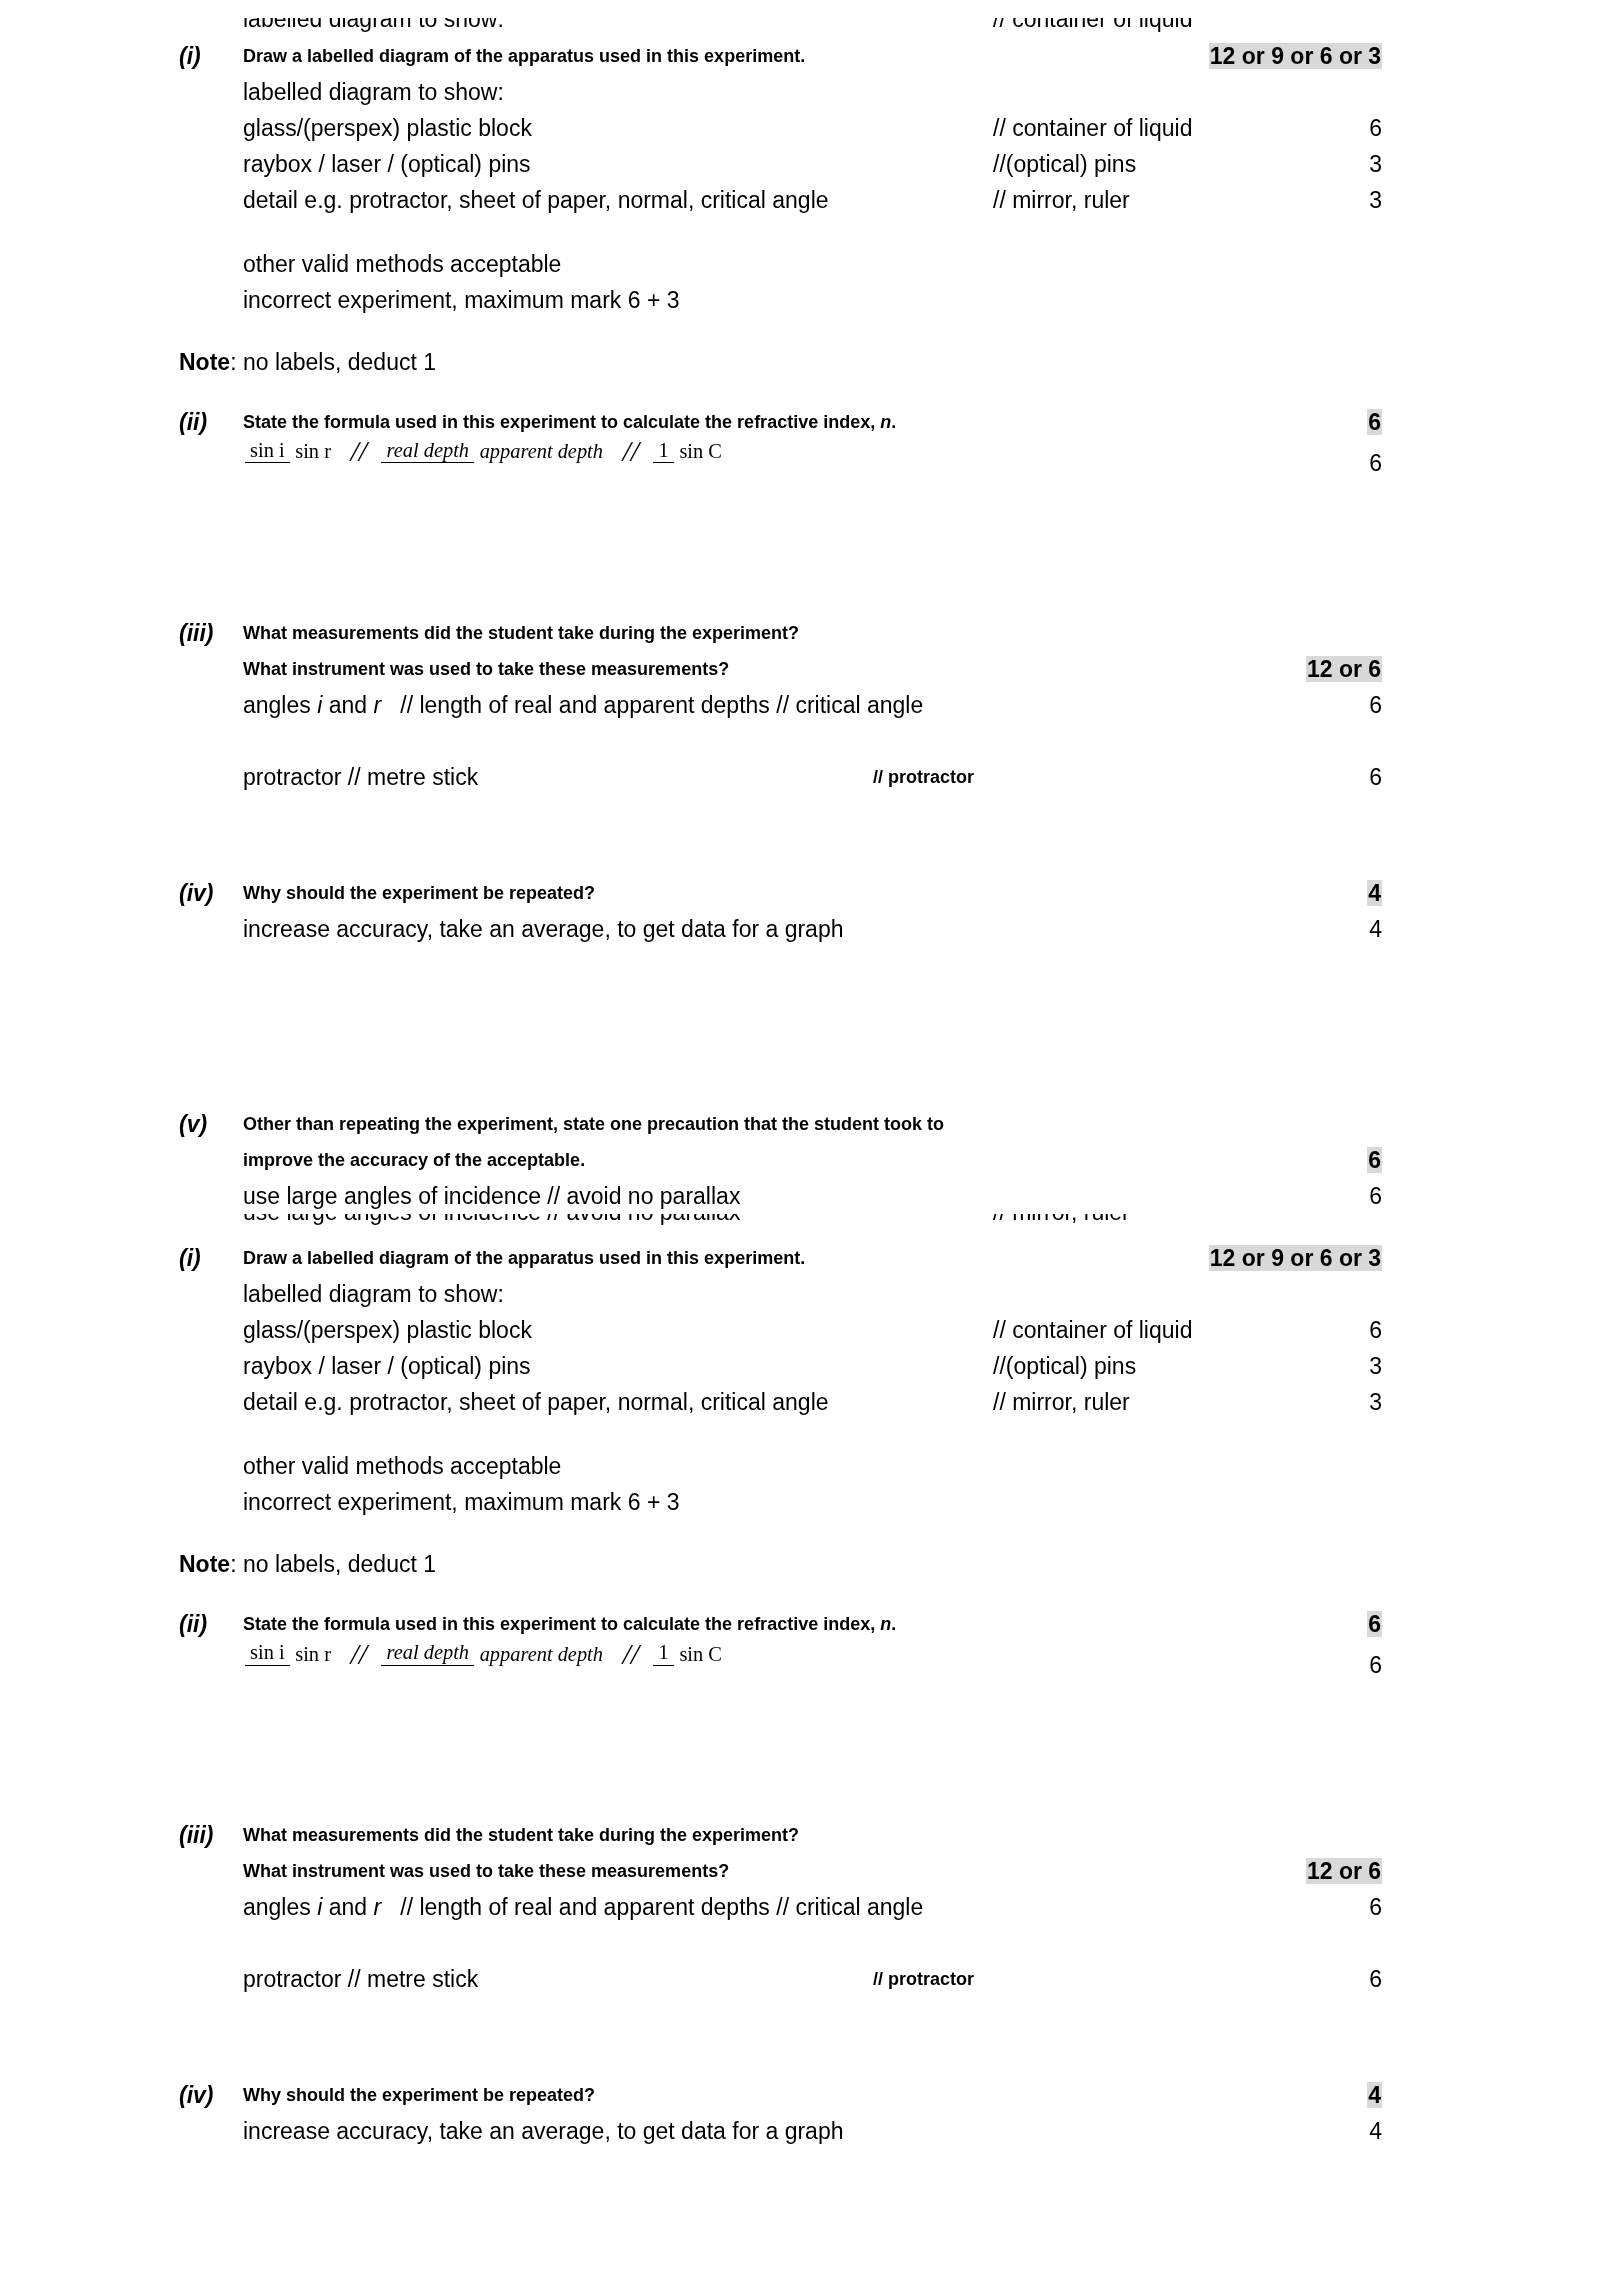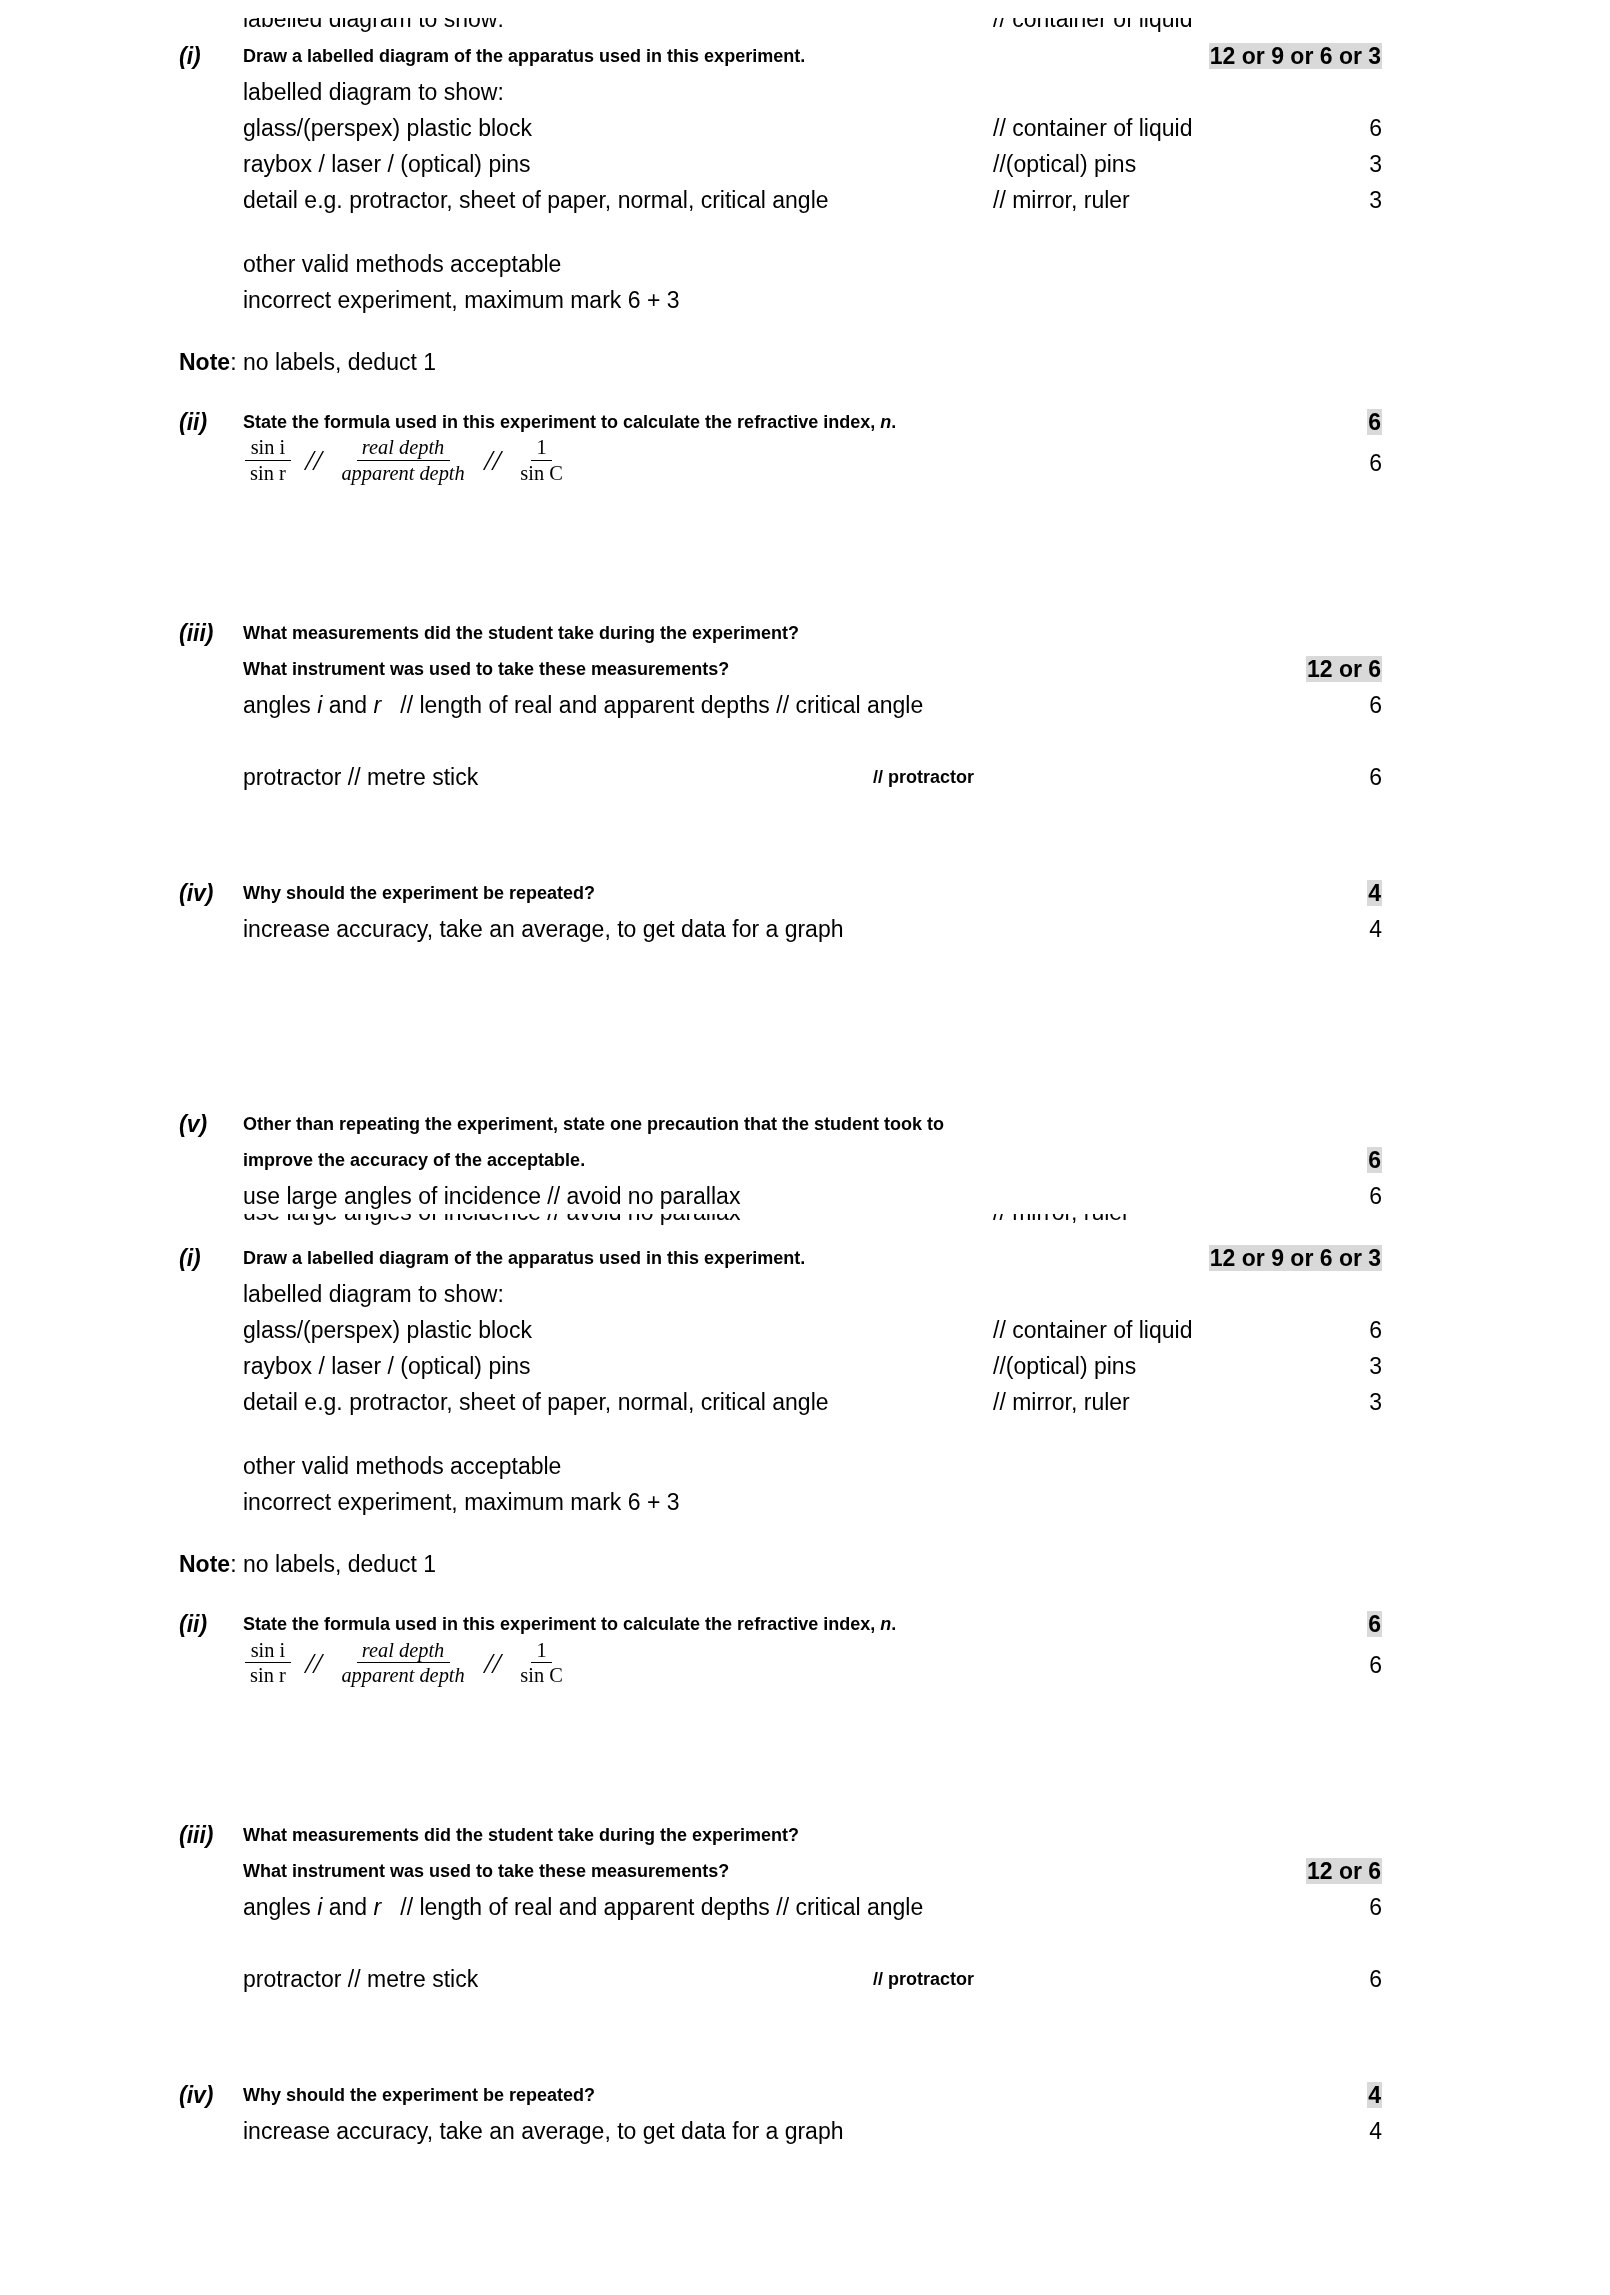--- a/index.html
+++ b/index.html
@@ -125,21 +125,20 @@
     top: -3.5px;
     display: flex;
     align-items: center;
     font-family: "Liberation Serif", serif;
     font-style: italic;
     font-size: 20.4px;
     white-space: nowrap;
   }
   .frac {
     display: inline-flex;
-    flex-direction: column;
     align-items: center;
     justify-content: center;
     vertical-align: middle;
     margin: 0 1.8px;
   }
   .frac .num {
     padding: 0 5.3px 0.9px 5.3px;
     line-height: 1.12;
     border-bottom: 1.4px solid #000;
   }

